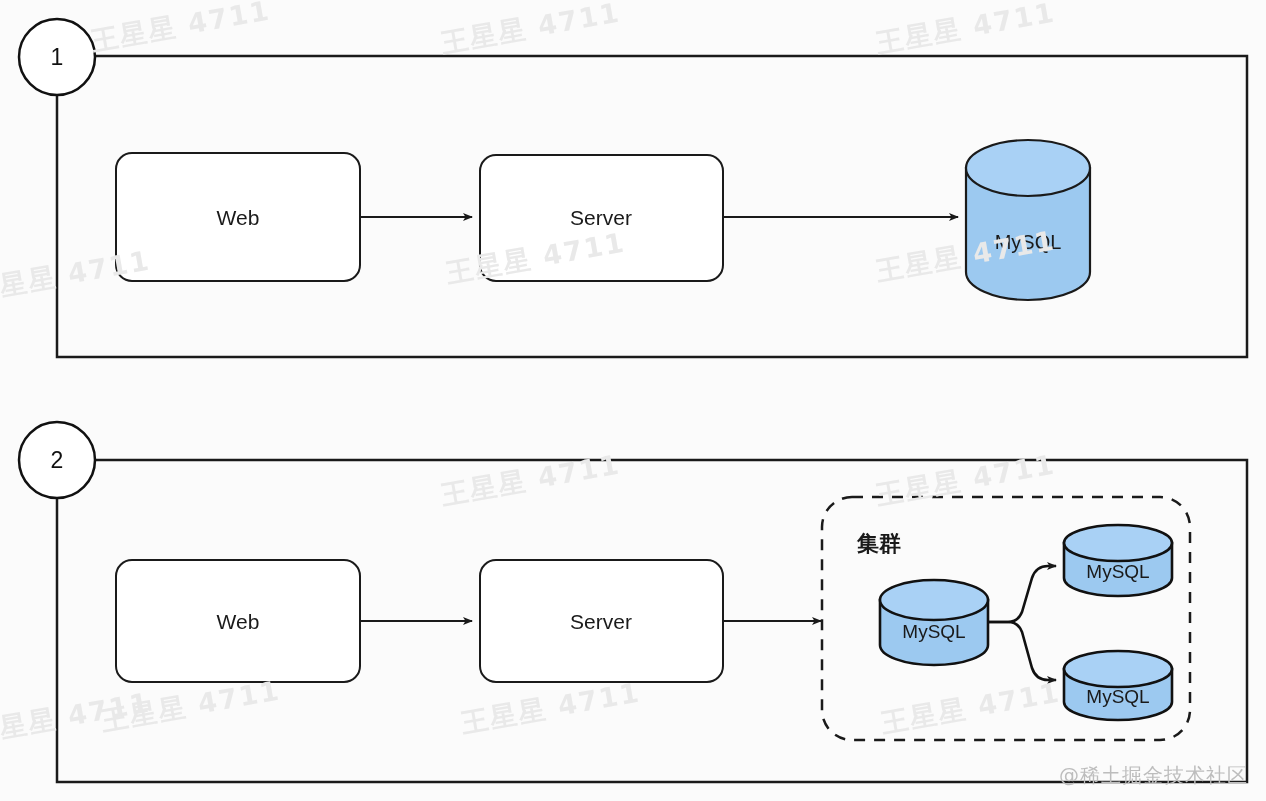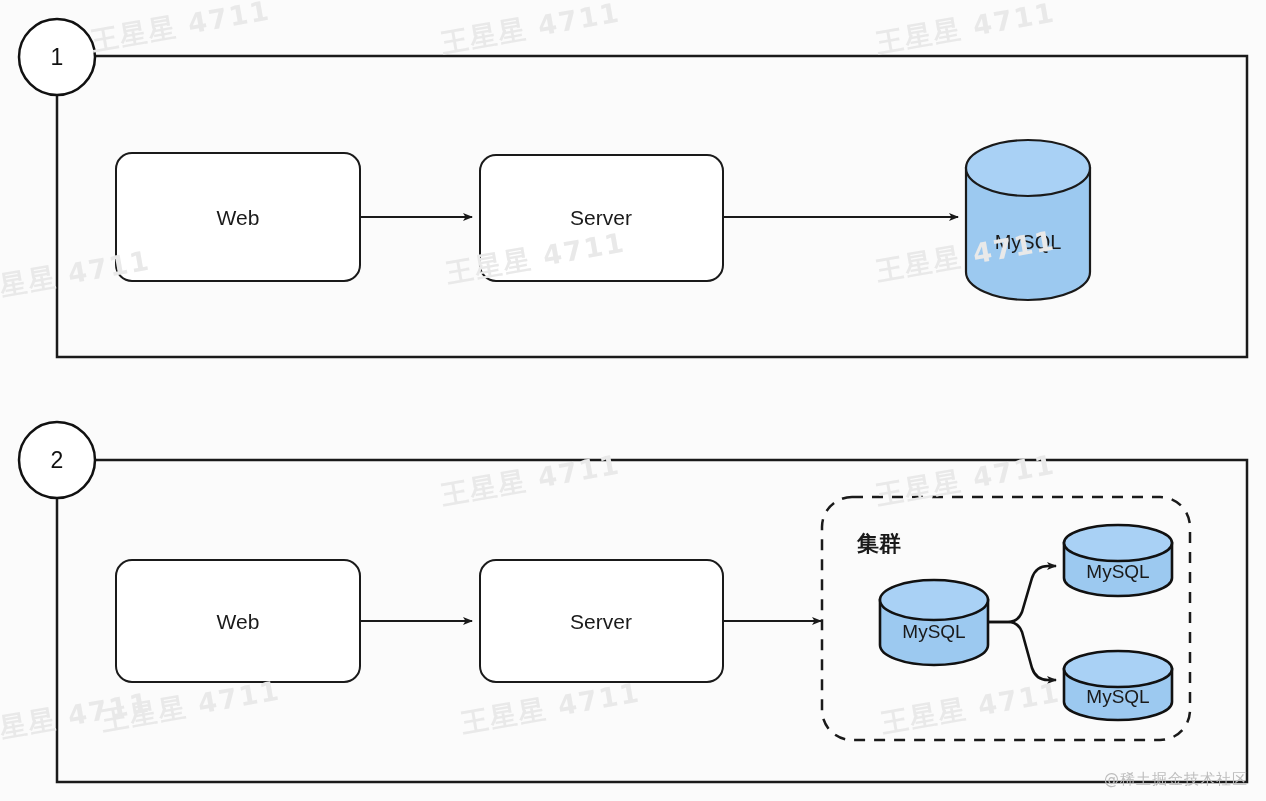--- a/index.html
+++ b/index.html
@@ -40,21 +40,21 @@
     white-space: nowrap;
     transform: rotate(-10deg);
     letter-spacing: 2px;
     font-weight: 600;
   }
   .credit {
     position: absolute;
     right: 18px;
     bottom: 12px;
     font-family: "DejaVu Sans", sans-serif;
-    font-size: 15px;
+    font-size: 20px;
     color: #bdbdbd;
     letter-spacing: 1px;
     z-index: 7;
   }
   .node-label {
     font-family: "Liberation Sans", "DejaVu Sans", sans-serif;
     font-size: 21px;
     fill: #1a1a1a;
   }
   .db-label {

